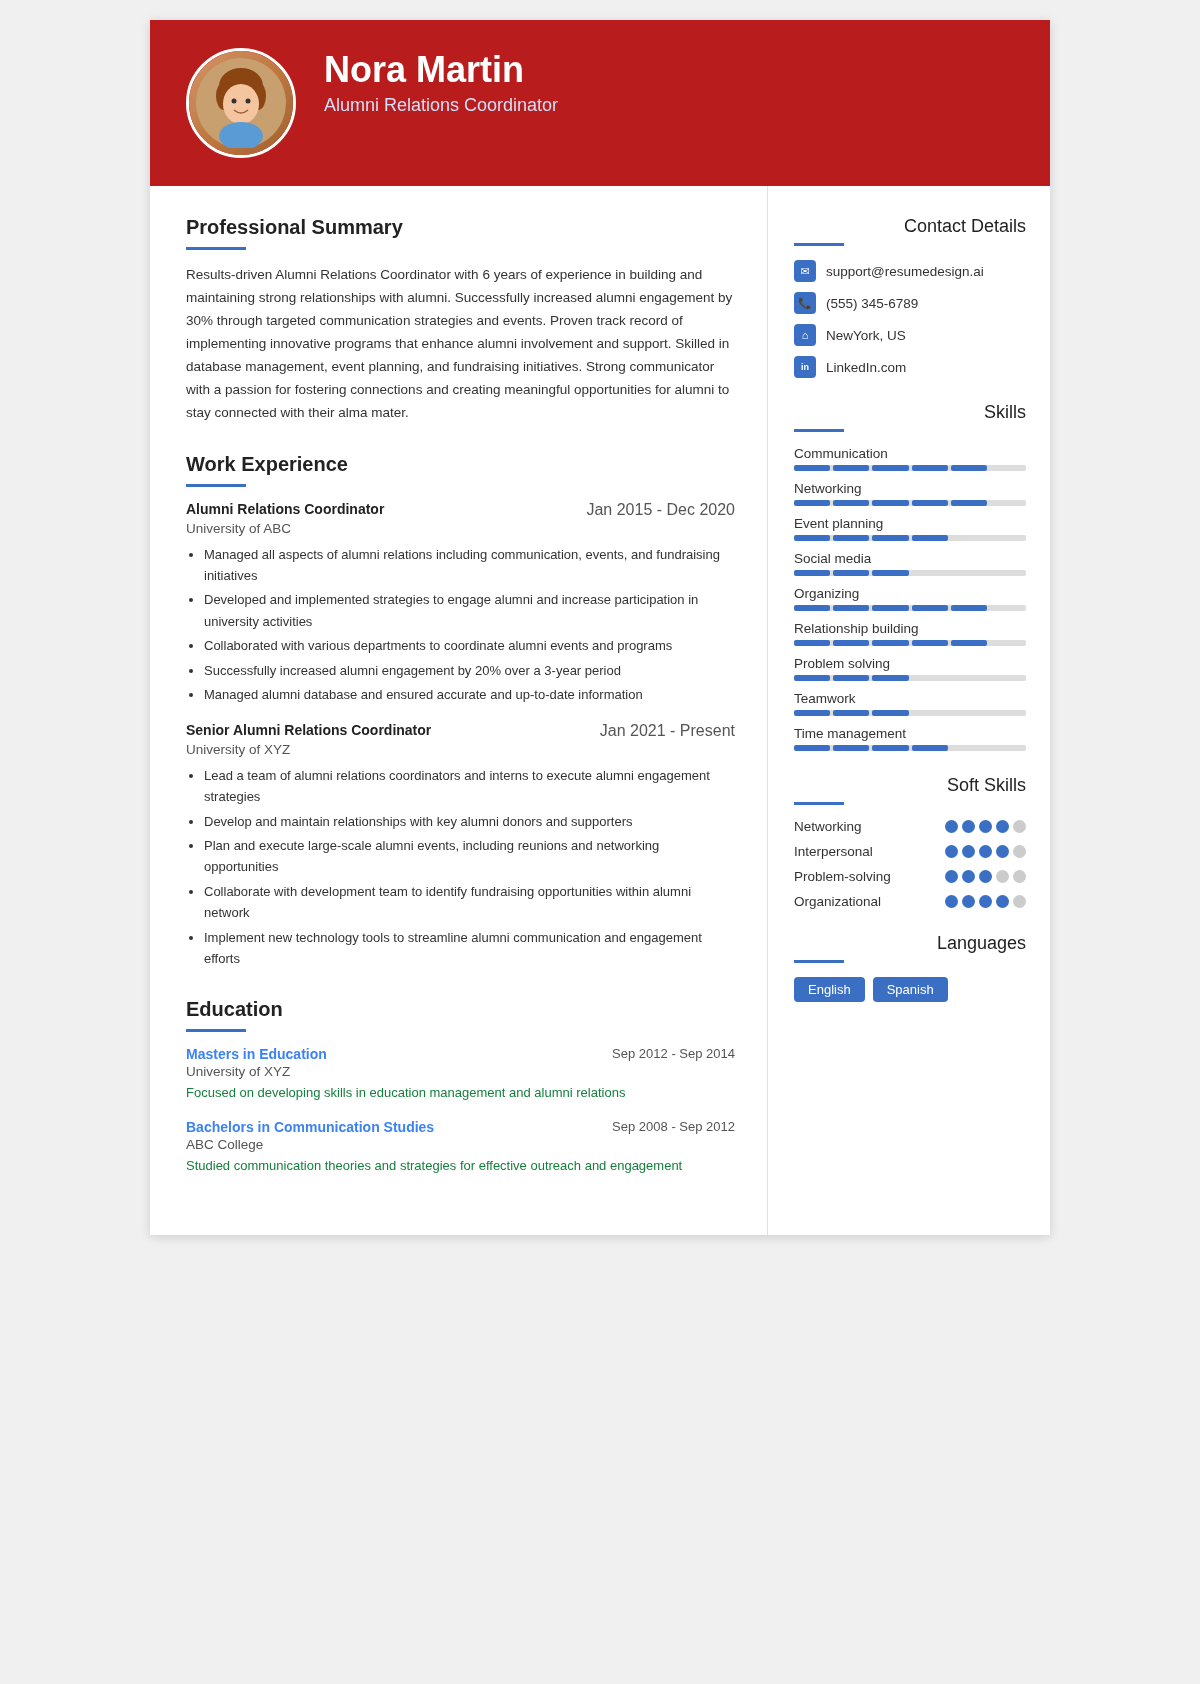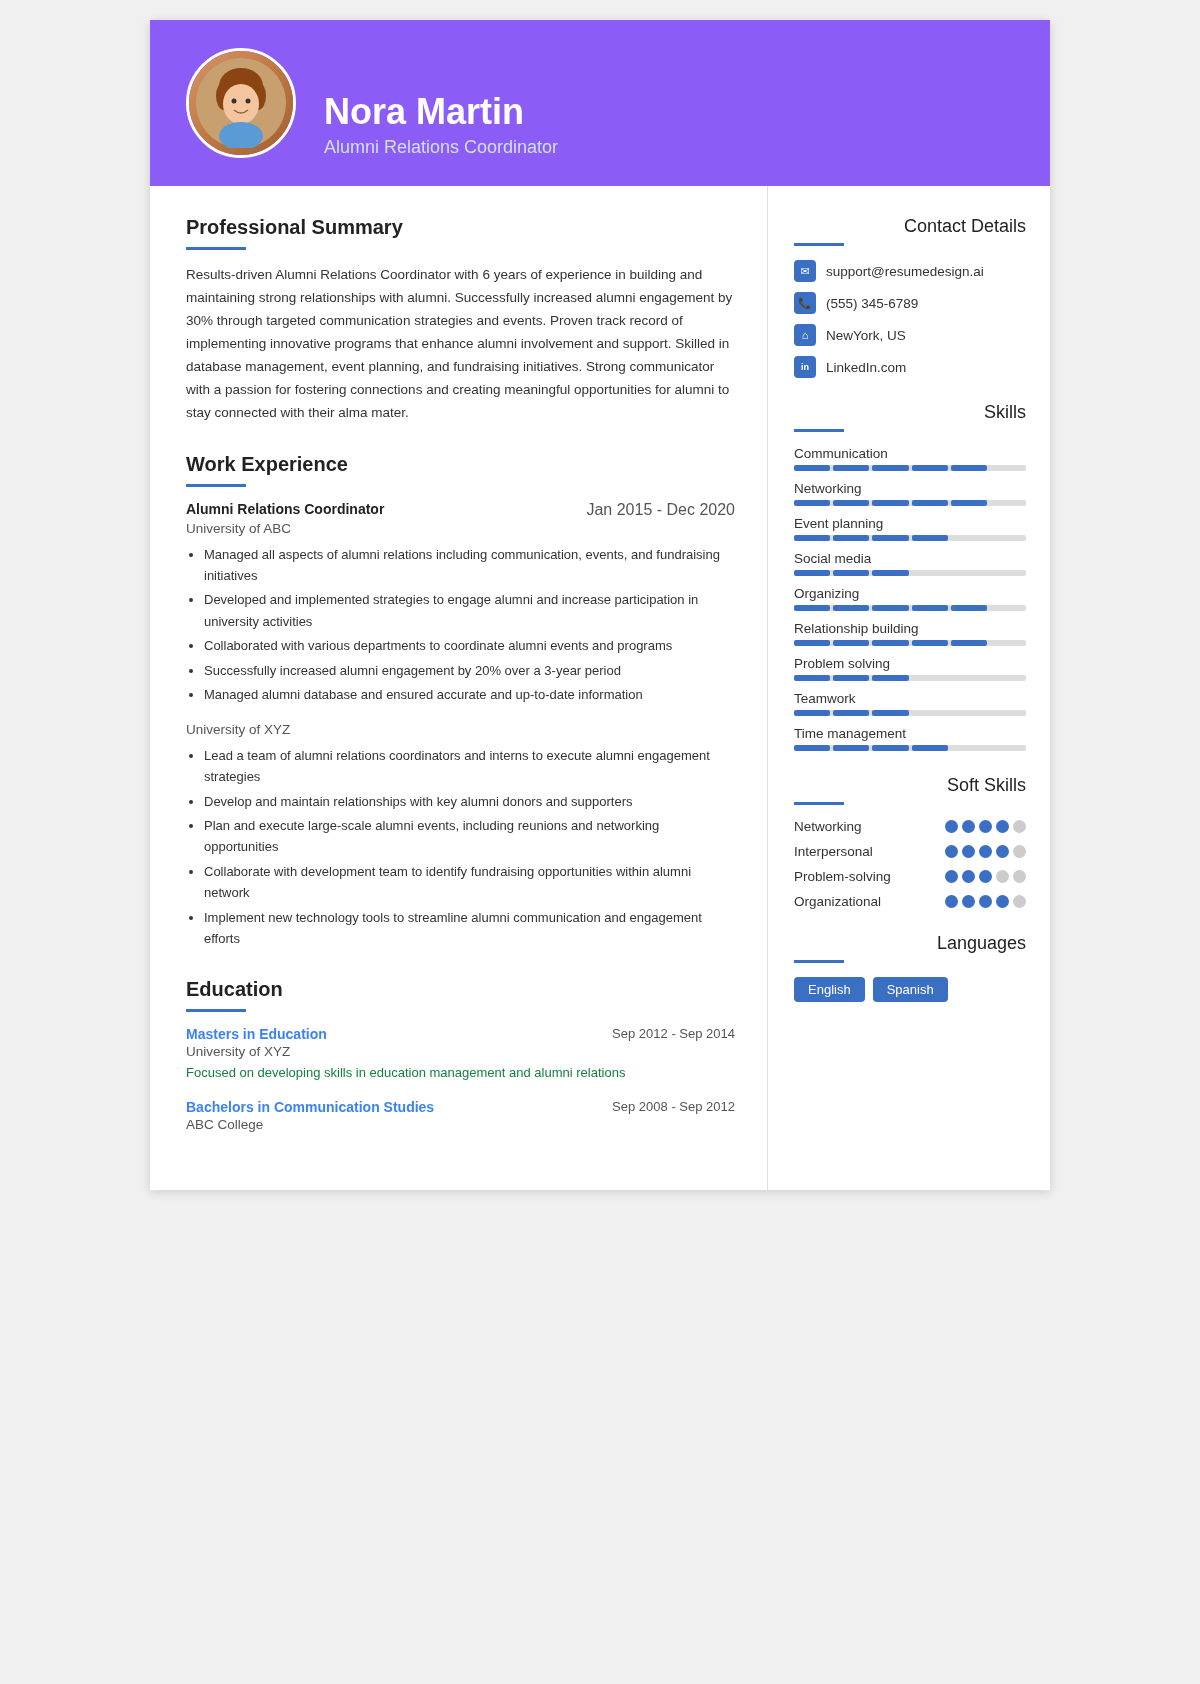--- a/index.html
+++ b/index.html
@@ -12,24 +12,24 @@
       min-height: 100vh;
       padding: 20px;
     }
     .resume-container {
       width: 900px;
       background: #fff;
       box-shadow: 0 2px 10px rgba(0,0,0,0.15);
     }
     
     .header {
-      background: #8b5cf6;
+      background: #b91c1c;
       padding: 28px 36px;
       display: flex;
-      align-items: flex-end;
+      align-items: flex-start;
       gap: 28px;
     }
     .avatar-circle {
       width: 110px;
       height: 110px;
       border-radius: 50%;
       background: #c8a070;
       overflow: hidden;
       flex-shrink: 0;
       border: 3px solid #fff;
@@ -294,20 +294,24 @@
           <ul class="job-bullets">
             <li>Managed all aspects of alumni relations including communication, events, and fundraising initiatives</li>
             <li>Developed and implemented strategies to engage alumni and increase participation in university activities</li>
             <li>Collaborated with various departments to coordinate alumni events and programs</li>
             <li>Successfully increased alumni engagement by 20% over a 3-year period</li>
             <li>Managed alumni database and ensured accurate and up-to-date information</li>
           </ul>
         </div>
 
         <div>
+          <div class="job-header">
+            <div class="job-title">Senior Alumni Relations Coordinator</div>
+            <div class="job-dates">Jan 2021 - Present</div>
+          </div>
           <div class="job-company">University of XYZ</div>
           <ul class="job-bullets">
             <li>Lead a team of alumni relations coordinators and interns to execute alumni engagement strategies</li>
             <li>Develop and maintain relationships with key alumni donors and supporters</li>
             <li>Plan and execute large-scale alumni events, including reunions and networking opportunities</li>
             <li>Collaborate with development team to identify fundraising opportunities within alumni network</li>
             <li>Implement new technology tools to streamline alumni communication and engagement efforts</li>
           </ul>
         </div>
       </div>
@@ -324,20 +328,21 @@
           <div class="edu-school">University of XYZ</div>
           <div class="edu-desc">Focused on developing skills in education management and alumni relations</div>
         </div>
 
         <div>
           <div class="edu-header">
             <div class="edu-degree">Bachelors in Communication Studies</div>
             <div class="edu-dates">Sep 2008 - Sep 2012</div>
           </div>
           <div class="edu-school">ABC College</div>
+          <div class="edu-desc">Studied communication theories and strategies for effective outreach and engagement</div>
         </div>
       </div>
 
     </div>
 
     <div class="right-col">
 
       <div class="right-section">
         <div class="right-section-title">Contact Details</div>
         <div class="right-section-underline"></div>

